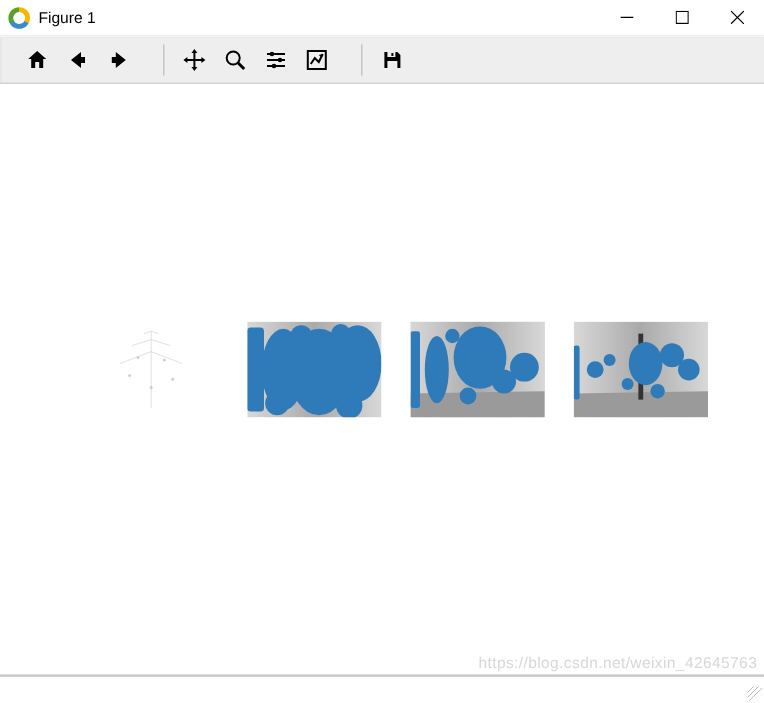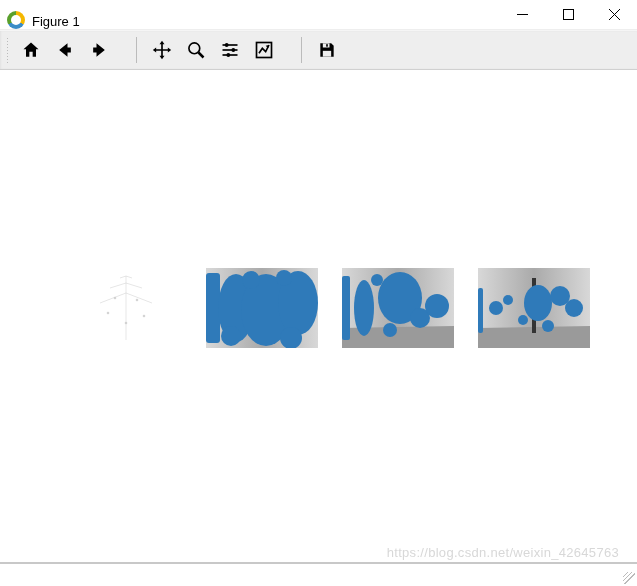--- a/index.html
+++ b/index.html
@@ -5,21 +5,21 @@
     * { margin: 0; padding: 0; box-sizing: border-box; }
     body {
       width: 637px; height: 586px;
       font-family: "Segoe UI", Tahoma, sans-serif;
       font-size: 12px; background: #fff;
       display: flex; flex-direction: column;
       overflow: hidden; position: relative;
     }
     .titlebar {
       height: 30px; background: #fff;
-      display: flex; align-items: flex-end;
+      display: flex; align-items: center;
       border-bottom: 1px solid #eee;
     }
     .titlebar-icon {
       width: 18px; height: 18px; margin: 0 7px;
       border-radius: 50%;
       background: conic-gradient(#f5b800 0 120deg, #3a8cc7 120deg 240deg, #5aa02c 240deg 360deg);
       position: relative;
     }
     .titlebar-icon::after{content:"";position:absolute;inset:4px;background:#fff;border-radius:50%;}
     .titlebar-title { flex: 1; font-size: 13px; color: #000; }
@@ -53,21 +53,21 @@
     .plot {
       width: 112px; height: 80px; position: relative;
       background: #fafafa; overflow: hidden;
     }
     .plot.light { background:#fff; }
     .plot svg { position:absolute; inset:0; width:100%; height:100%;}
     .statusbar { height: 24px; border-top: 2px solid #c8c8c8; background:#fff; position:relative;}
     .resize-grip { position:absolute; right:2px; bottom:2px; width:12px; height:12px;
       background-image: linear-gradient(135deg, transparent 0 3px, #bbb 3px 4px, transparent 4px 6px, #bbb 6px 7px, transparent 7px 9px, #bbb 9px 10px, transparent 10px);}
     .watermark {
-      position: absolute; right: 18px; bottom: 26px;
+      position: absolute; right: 6px; bottom: 26px;
       font-size: 13px; color: #d8d8d8; letter-spacing: 0.3px;
       pointer-events: none;
     }
   </style>
 </head>
 <body>
 
 <div class="titlebar">
   <div class="titlebar-icon"></div>
   <div class="titlebar-title">Figure 1</div>

